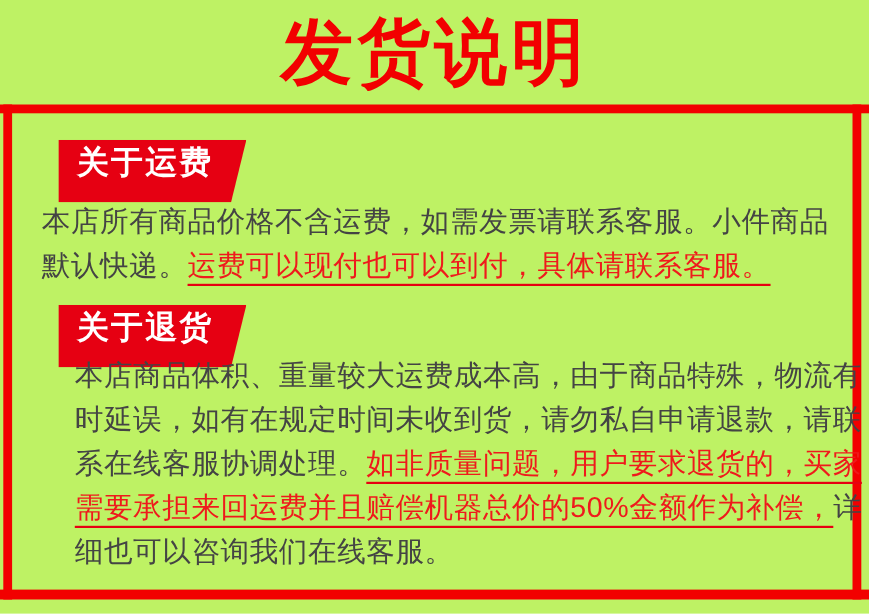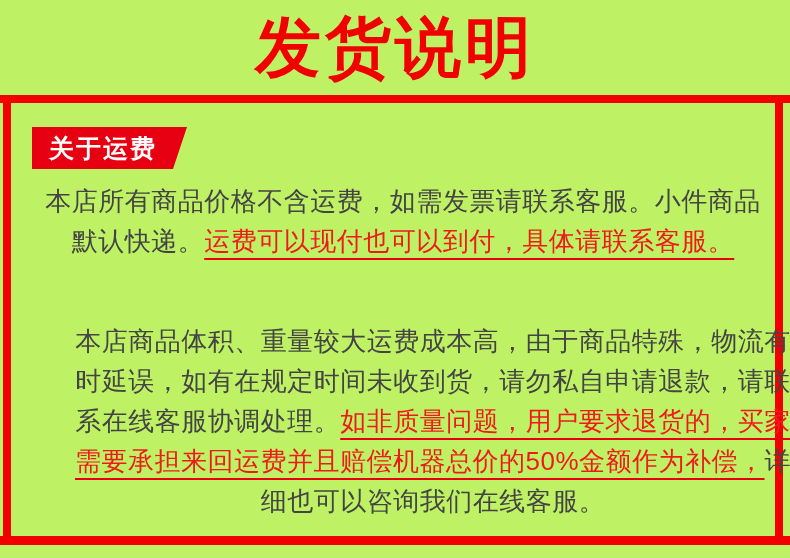--- a/index.html
+++ b/index.html
@@ -30,45 +30,45 @@
   
   .bar { position: absolute; background: var(--frame-red, #f20000); }
   .bar-top    { left: 0;   top: 95px;  width: 790px; height: 8px; }
   .bar-bottom { left: 0;   top: 536px; width: 790px; height: 9px; }
   .bar-left   { left: 3px; top: 95px;  width: 8px;   height: 450px; }
   .bar-right  { left: 775px; top: 95px; width: 8px;  height: 450px; }
 
   
   .section-label {
     position: absolute;
-    left: 32px;
+    left: 53px;
     height: 42px;
     line-height: 42px;
-    padding: 0 30px 0 17px;
+    padding: 0 30px 15px 17px;
     background: var(--label-bg, #e60012);
     color: #ffffff;
-    font-size: 25px;
+    font-size: 29px;
     font-weight: bold;
     letter-spacing: 2px;
     clip-path: polygon(0 0, 100% 0, calc(100% - 14px) 100%, 0 100%);
     white-space: nowrap;
   }
   .label-shipping { top: 127px; }
   .label-returns  { top: 277px; }
 
   
   .section-text {
     position: absolute;
     left: 38px;
     width: 730px;
     font-size: 26px;
     line-height: 40px;
     color: var(--body-text, #444444);
     letter-spacing: 0.5px;
-    text-align: center;
+    text-align: left;
   }
   .text-shipping { top: 181px; }
   .text-returns  { top: 321px; margin-left: 30px; }
 
   .seg { }
   .seg-hl {
     color: var(--highlight-red, #ef1a1c);
     text-decoration: underline;
     text-decoration-color: var(--underline-red, #e60012);
     text-decoration-thickness: 2px;
@@ -85,16 +85,17 @@
 
   <div class="bar bar-top"></div>
   <div class="bar bar-bottom"></div>
   <div class="bar bar-left"></div>
   <div class="bar bar-right"></div>
 
   <div class="section-label label-shipping">关于运费</div>
 
   <div class="section-text text-shipping"><span class="seg">本店所有商品价格不含运费，如需发票请联系客服。小件商品默认快递。</span><span class="seg seg-hl">运费可以现付也可以到付，具体请联系客服。</span></div>
 
+  <div class="section-label label-returns">关于退货</div>
 
   <div class="section-text text-returns"><span class="seg">本店商品体积、重量较大运费成本高，由于商品特殊，物流有时延误，如有在规定时间未收到货，请勿私自申请退款，请联系在线客服协调处理。</span><span class="seg seg-hl">如非质量问题，用户要求退货的，买家需要承担来回运费并且赔偿机器总价的50%金额作为补偿，</span><span class="seg">详细也可以咨询我们在线客服。</span></div>
 
 </div>
 
 </body></html>

